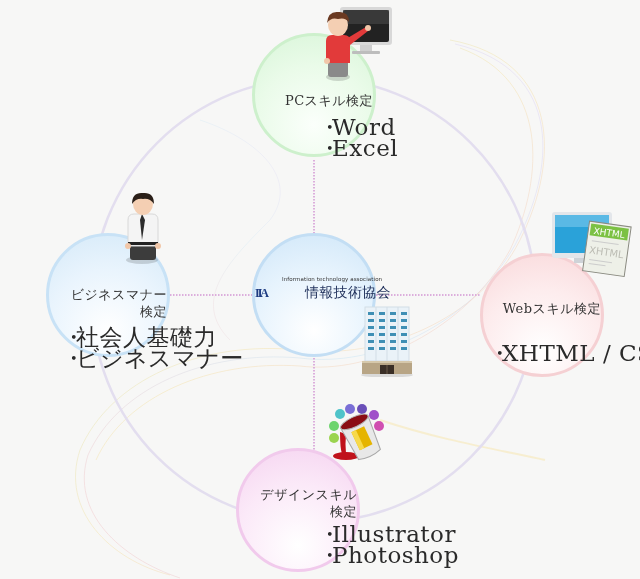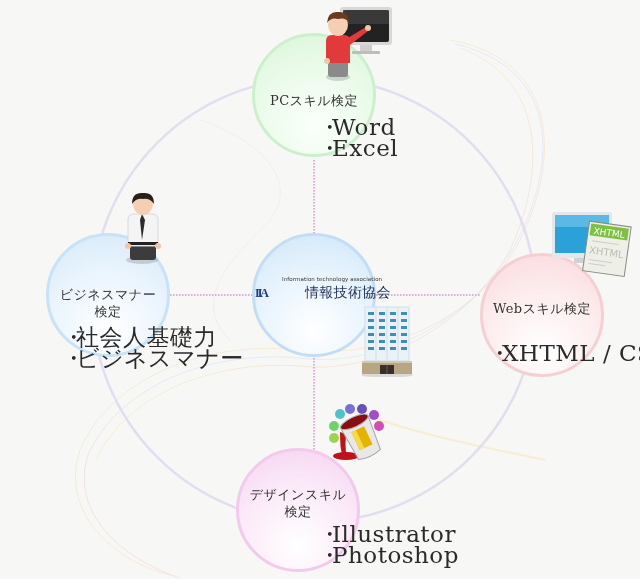--- a/index.html
+++ b/index.html
@@ -1,20 +1,20 @@
 <!DOCTYPE html>
 <html><head>
 <meta charset="utf-8">
 <style>
   html,body{margin:0;padding:0;}
   body{width:640px;height:579px;overflow:hidden;background:#f7f7f6;position:relative;font-family:"DejaVu Serif","Liberation Serif",serif;color:#222;}
   .stage{position:absolute;left:0;top:0;width:640px;height:579px;}
   .bg-svg{position:absolute;left:0;top:0;}
   .node{position:absolute;width:124px;height:124px;border-radius:50%;box-sizing:border-box;}
-  .node .label{position:absolute;left:0;right:0;text-align:center;font-size:13px;line-height:17px;color:#333;letter-spacing:0.5px;}
+  .node .label{position:absolute;left:0;right:0;text-align:right;font-size:13px;line-height:17px;color:#333;letter-spacing:0.5px;}
   .n-pc{left:252px;top:33px;background:radial-gradient(circle at 50% 75%,#fbfffb 0%,#eafbe9 55%,#d8f5d8 100%);border:3px solid #cdf0cc;}
   .n-biz{left:46px;top:233px;background:radial-gradient(circle at 50% 80%,#ffffff 0%,#e9f4fd 55%,#d4e9f8 100%);border:3px solid #c8e2f6;}
   .n-center{left:252px;top:233px;background:radial-gradient(circle at 50% 80%,#ffffff 0%,#e6f3fd 55%,#cfe6f8 100%);border:3px solid #c3def4;}
   .n-web{left:480px;top:253px;background:radial-gradient(circle at 50% 80%,#ffffff 0%,#fdeced 55%,#f9d8da 100%);border:3px solid #f5d0d3;}
   .n-design{left:236px;top:448px;background:radial-gradient(circle at 50% 80%,#ffffff 0%,#fbe9f8 55%,#f5d3f0 100%);border:3px solid #f1caec;}
   .list{position:absolute;font-size:23px;line-height:21px;color:#2a2a2a;white-space:nowrap;letter-spacing:0.5px;}
   .list li{list-style:none;}
   .list ul{margin:0;padding:0;}
   .list .dot{display:inline-block;width:14px;text-align:center;}
   .logo{position:absolute;left:255px;top:276px;width:120px;height:30px;}

